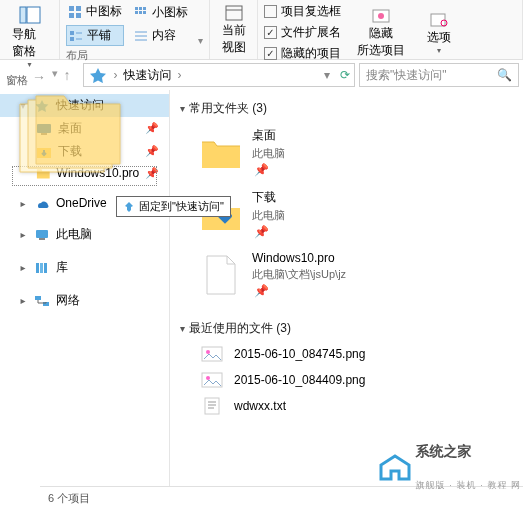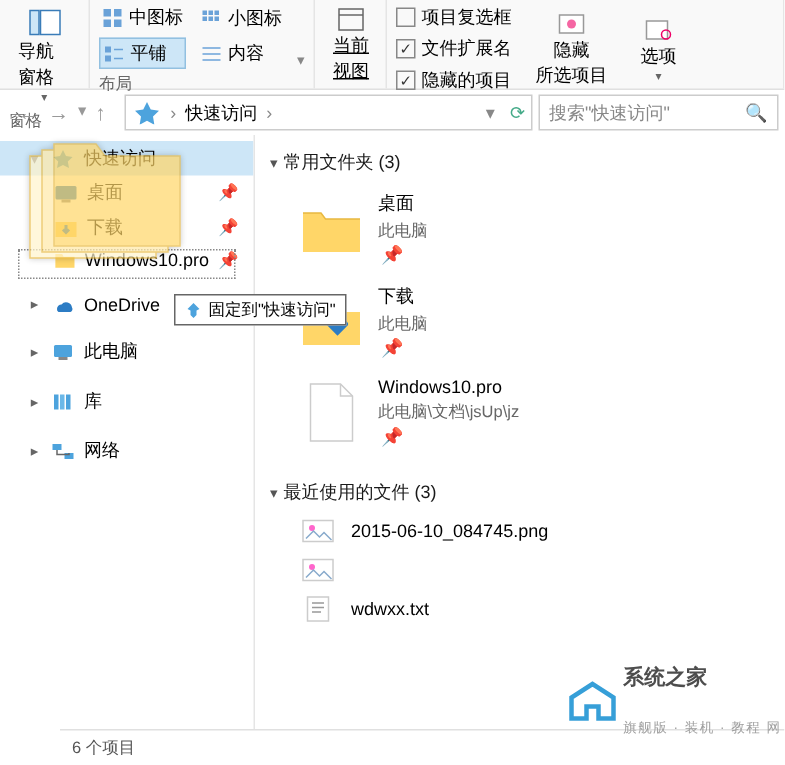--- a/index.html
+++ b/index.html
@@ -124,21 +124,21 @@
               </svg>
             </span>
           <span>内容</span>
         </div>
       </div>
       <div style="margin-left:auto;align-self:flex-end;color:#888;font-size:10px;">▾</div>
     </div>
     <div class="ribbon-group-label">布局</div>
   </div>
 
-  <div class="ribbon-group" style="width:48px;text-decoration:underline;">
+  <div class="ribbon-group" style="width:48px;">
     <div class="ribbon-group-body">
       <div class="rb-btn">
         <svg width="20" height="18">
             <rect x="2" y="2" width="16" height="14" fill="none" stroke="#666"></rect>
             <line x1="2" y1="6" x2="18" y2="6" stroke="#666"></line>
           </svg>
         <span style="white-space:pre;text-align:center;">当前
 视图</span>
       </div>
     </div>
@@ -341,20 +341,21 @@
       <span>2015-06-10_084745.png</span>
     </div>
     <div class="file-row">
       <div class="file-icon">
           <svg width="22" height="16">
             <rect x="1" y="1" width="20" height="14" fill="#fff" stroke="#ccc"></rect>
             <circle cx="7" cy="6" r="2" fill="#f6c"></circle>
             <path d="M3 13l5-5 4 4 3-3 5 5" stroke="#8ac" fill="none"></path>
           </svg>
         </div>
+      <span>2015-06-10_084409.png</span>
     </div>
     <div class="file-row">
       <div class="file-icon">
           <svg width="16" height="18">
             <rect x="1" y="1" width="14" height="16" fill="#fff" stroke="#ccc"></rect>
             <line x1="4" y1="5" x2="12" y2="5" stroke="#999"></line>
             <line x1="4" y1="8" x2="12" y2="8" stroke="#999"></line>
             <line x1="4" y1="11" x2="10" y2="11" stroke="#999"></line>
           </svg>
         </div>

